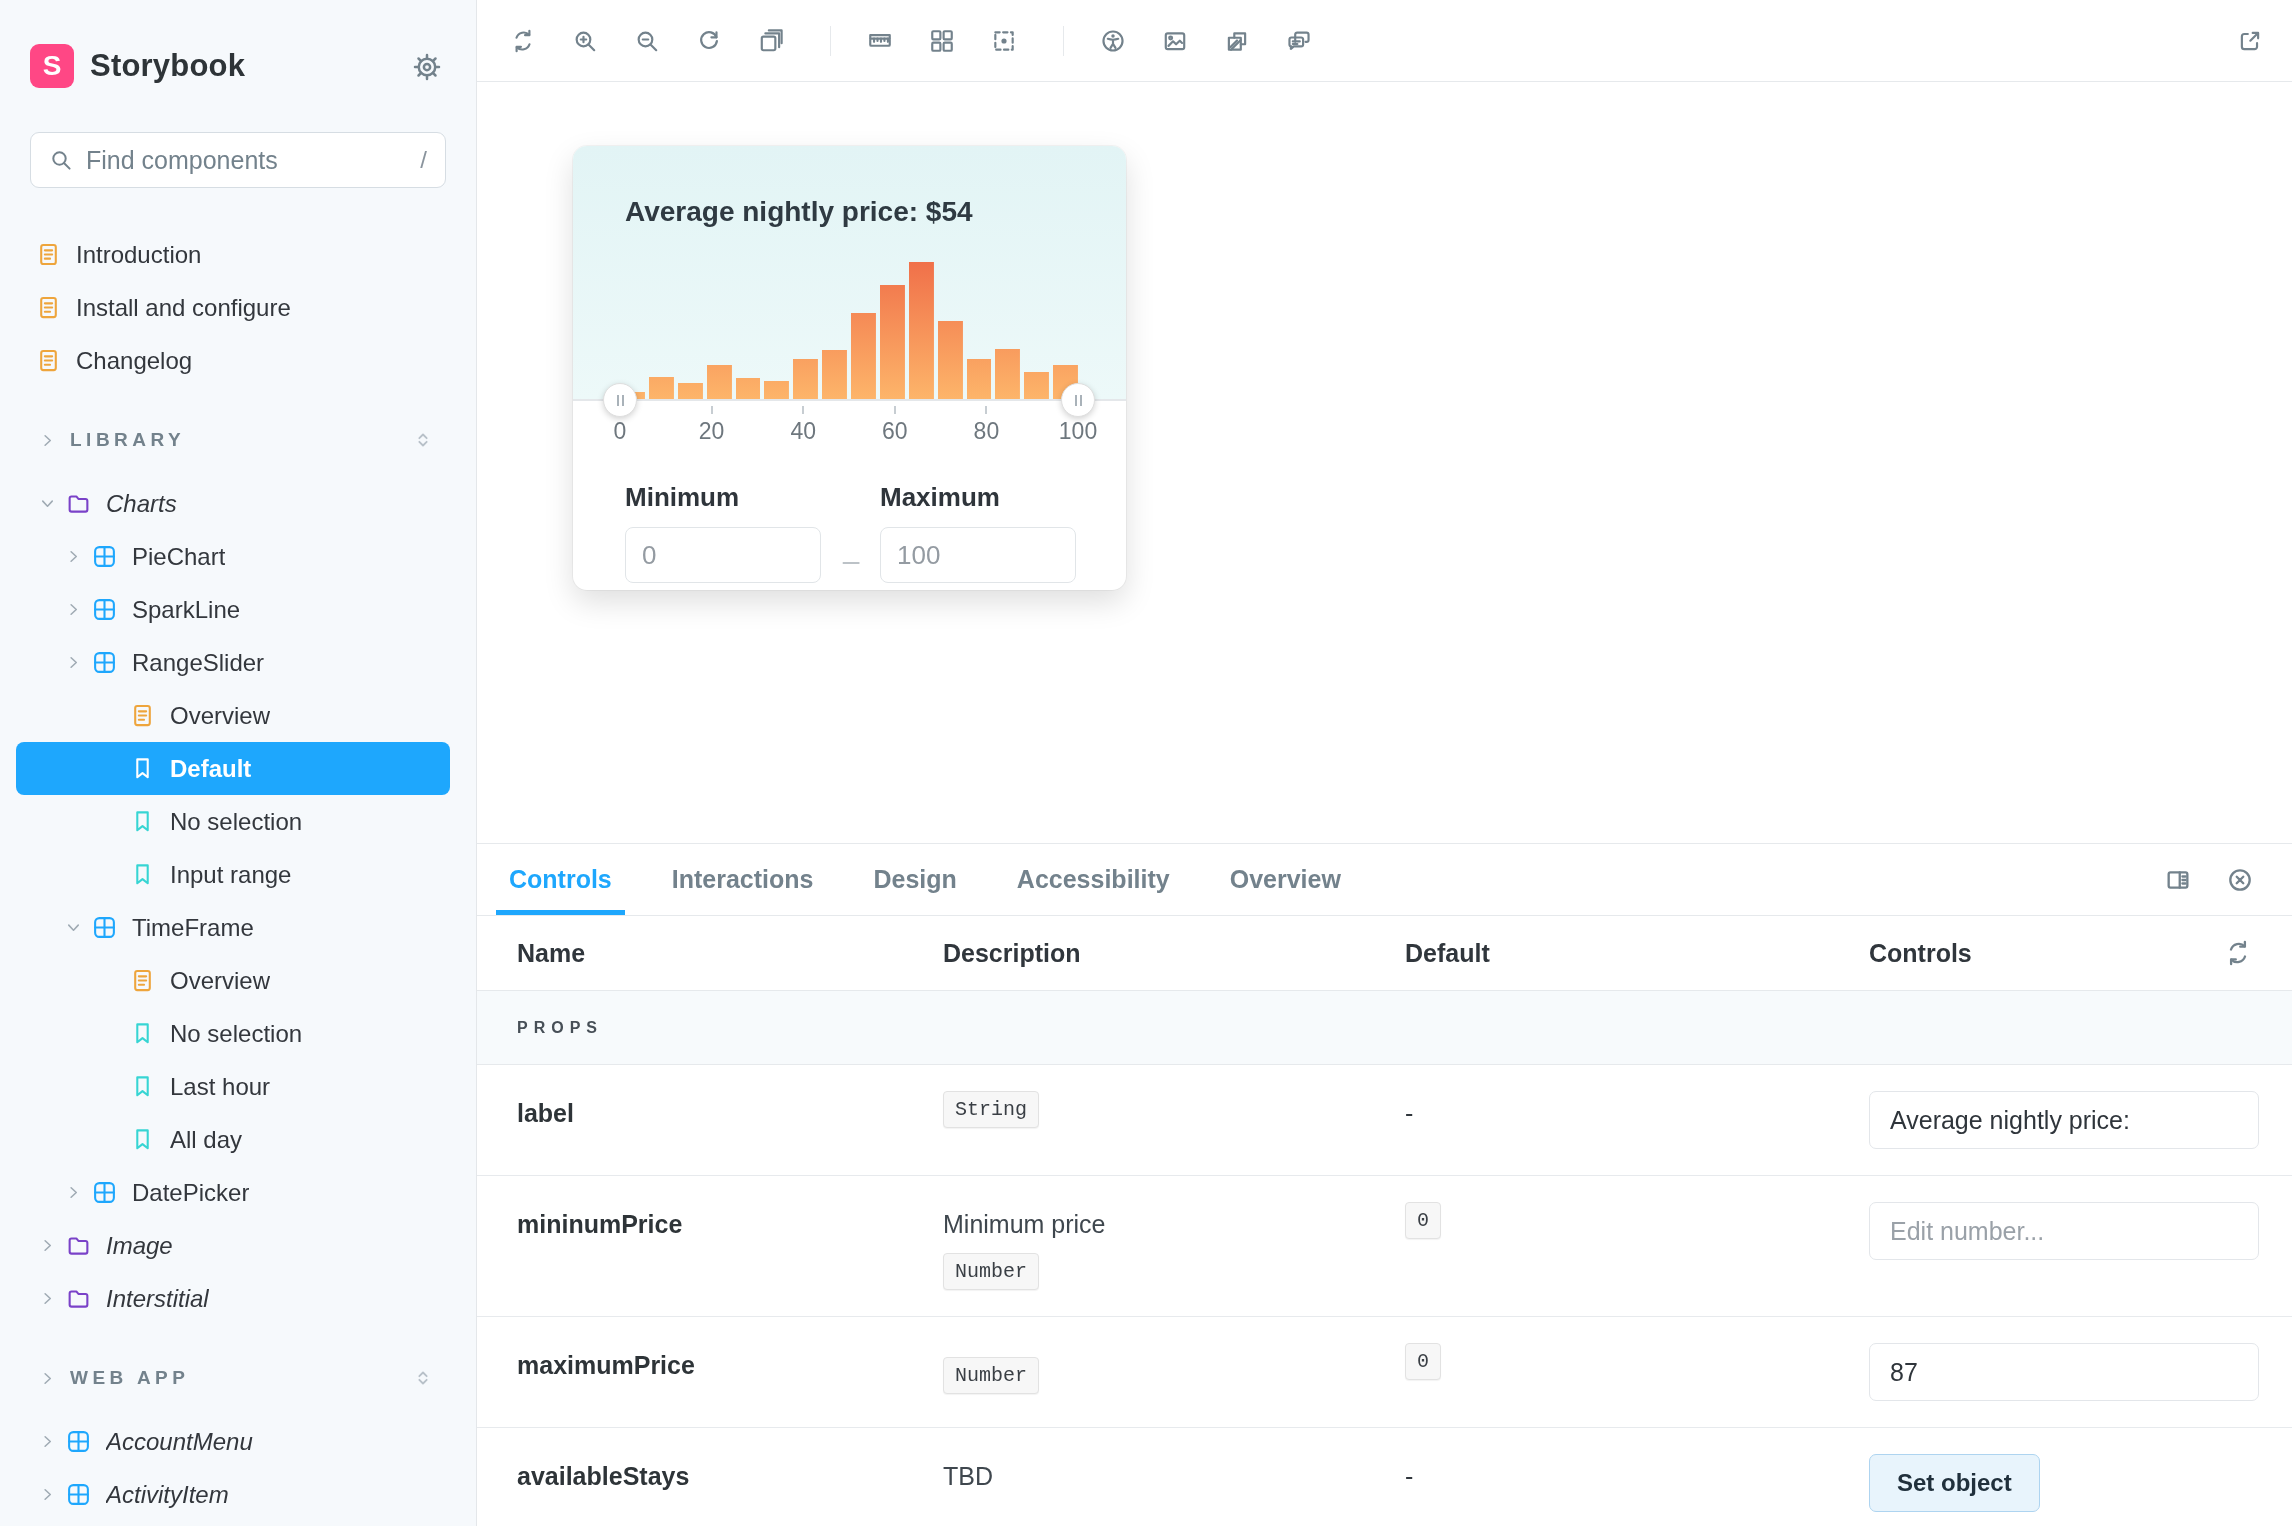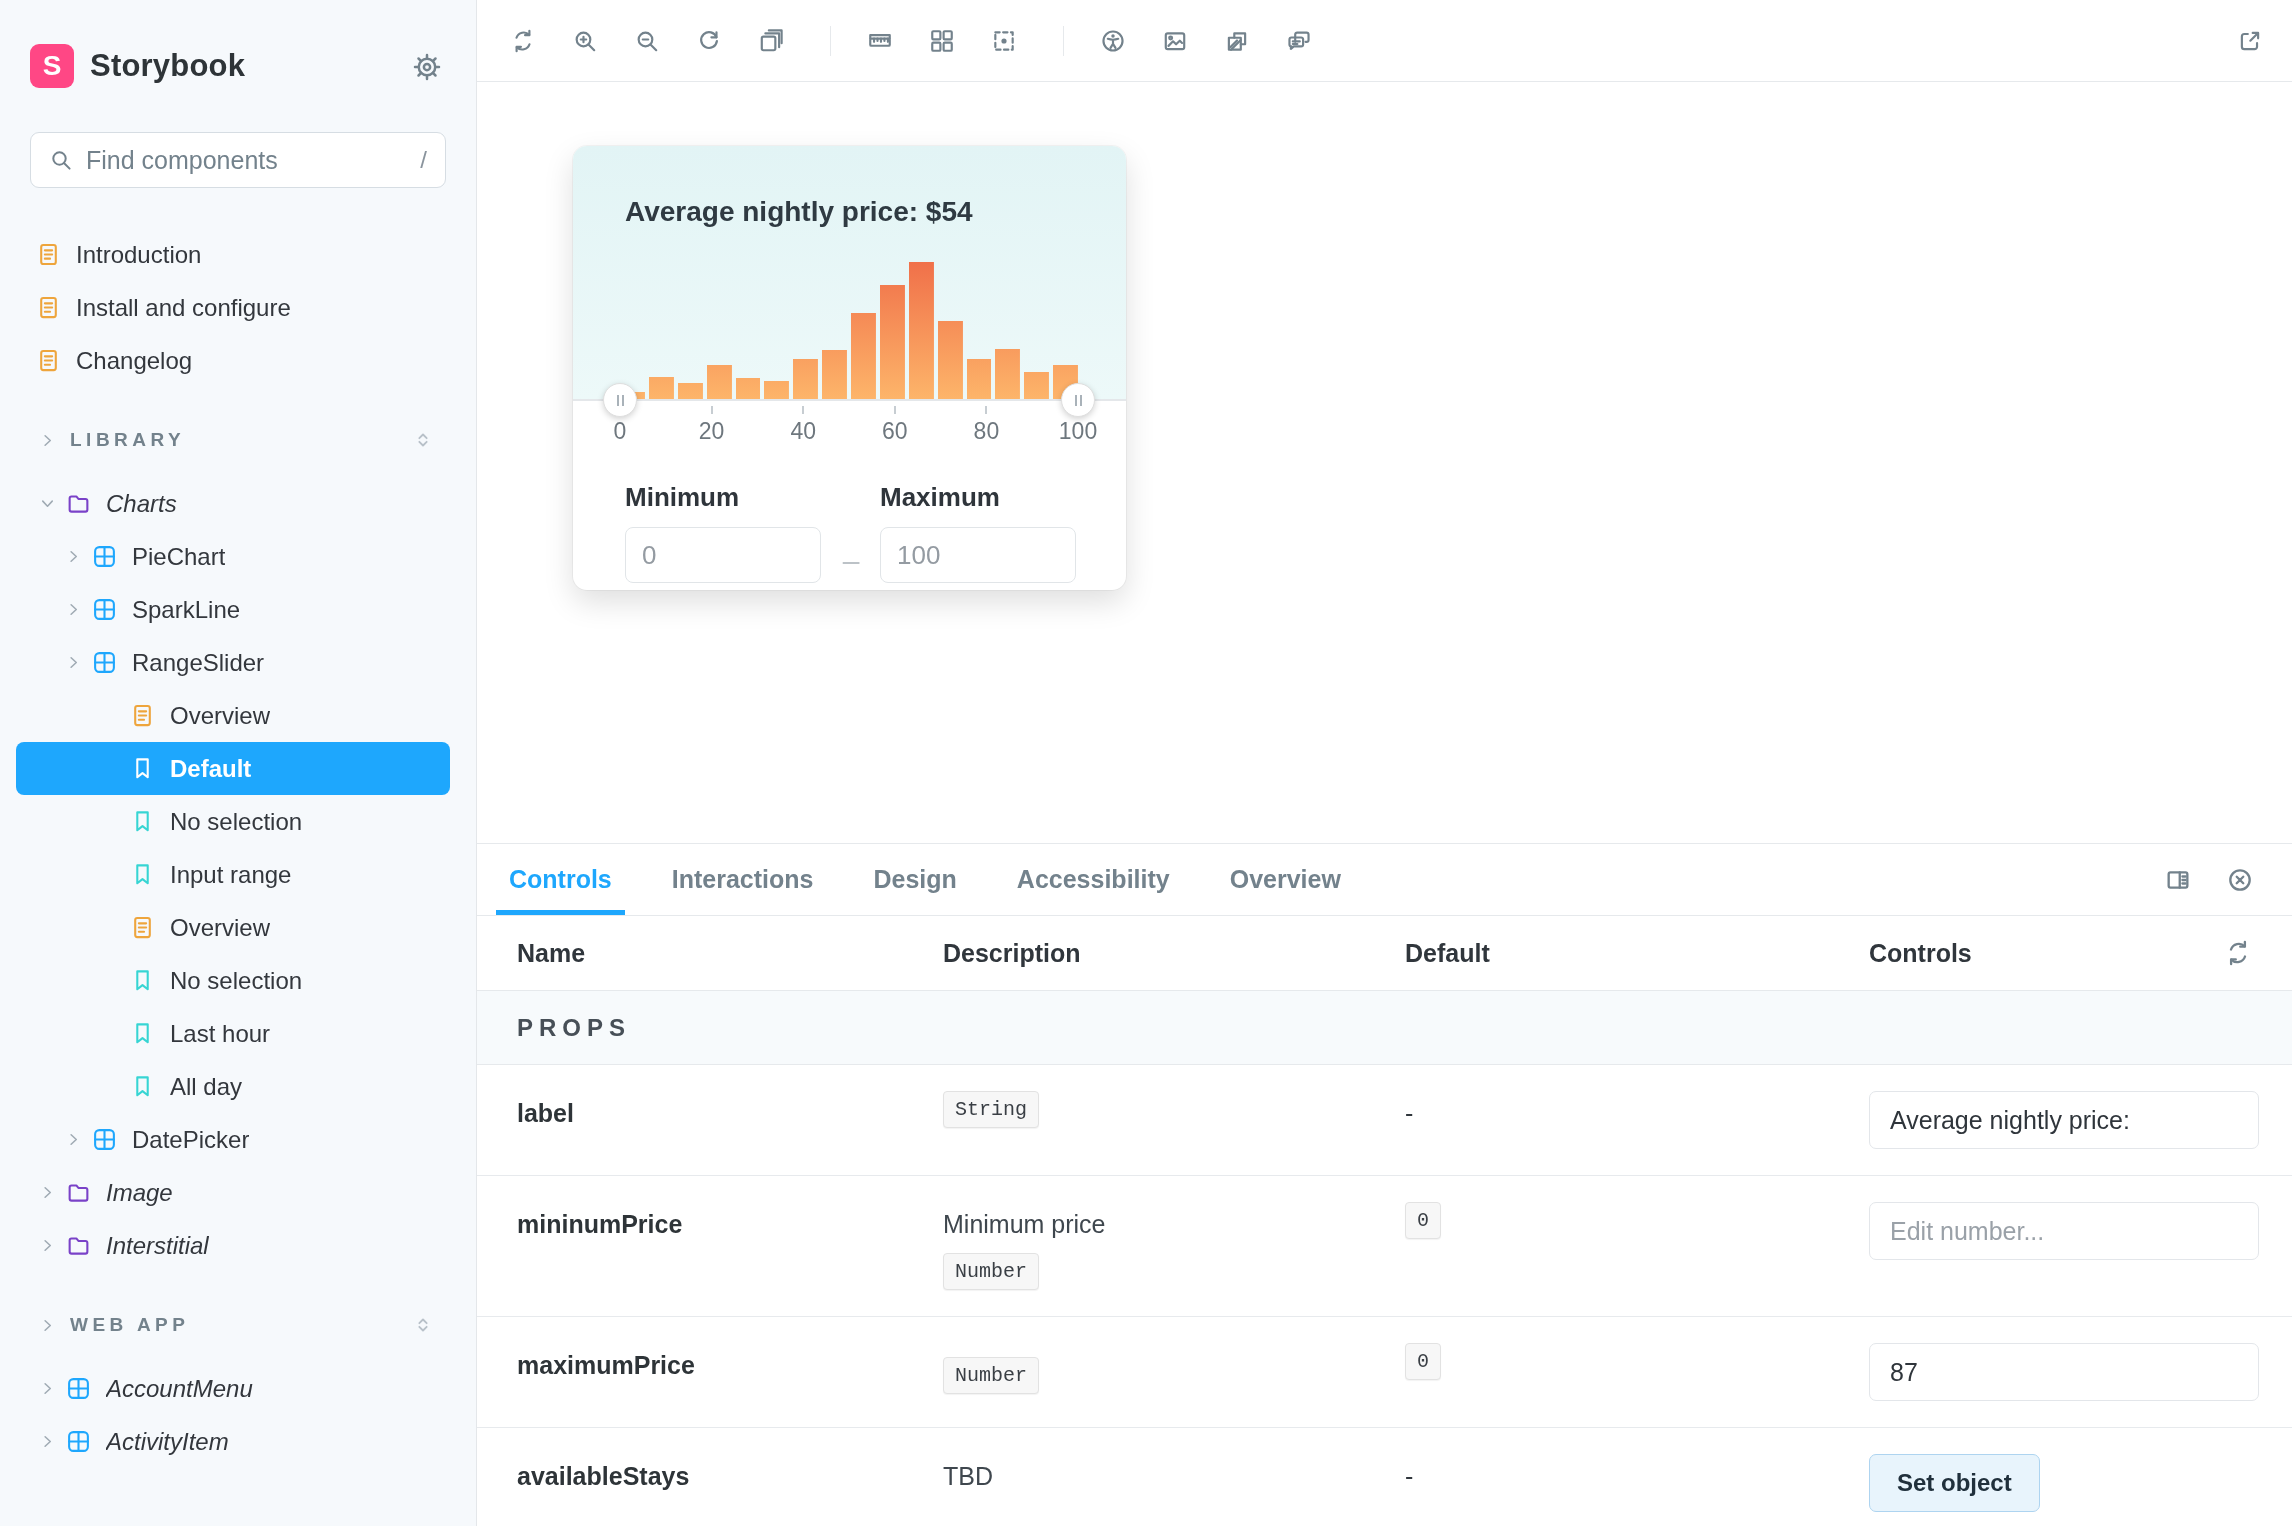--- a/index.html
+++ b/index.html
@@ -95,21 +95,21 @@
   .tab.active::after { content:""; position:absolute; left:2px; right:2px; bottom:0; height:5px; background:#1EA7FD; }
   .tab-icons { margin-left:auto; display:flex; align-items:center; gap:34px; padding-right:38px; color:#73828C; }
   .pbtn { width:28px; height:28px; background:none; border:none; color:#73828C; cursor:pointer; padding:0; }
   .pbtn svg { width:28px; height:28px; display:block; }
 
   .grid-cols { display:grid; grid-template-columns:426px 462px 464px 1fr; padding-left:40px; padding-right:40px; }
   .thead { height:75px; align-items:center; font-size:25px; font-weight:700; color:#30363C;
            border-bottom:1px solid #E6E9EC; flex:none; }
   .thead .c-last { display:flex; align-items:center; justify-content:space-between; }
   .props-row { height:74px; display:flex; align-items:center; padding-left:40px; background:#F7FAFC;
-               font-size:24px; font-weight:700; letter-spacing:6px; color:#474F57;
+               font-size:16px; font-weight:700; letter-spacing:6px; color:#474F57;
                border-bottom:1px solid #E6E9EC; flex:none; }
   .prow { padding-top:26px; padding-bottom:26px; border-bottom:1px solid #E7EAED; align-items:start; flex:none; }
   .pname { font-size:25px; font-weight:700; color:#2E3438; padding-top:8px; }
   .desc-line { font-size:25px; color:#3F474E; padding-top:8px; }
   .chip { display:inline-block; font-family:"Liberation Mono","DejaVu Sans Mono",monospace; font-size:20px;
           background:#F7F7F7; border:1px solid #E2E2E2; border-radius:4px; padding:6px 11px; color:#3A3F45;
           box-shadow:0 1px 1px rgba(0,0,0,0.05); }
   .chip-gap { margin-top:14px; }
   .pdash { font-size:25px; color:#30363C; padding-top:8px; }
   .ctl-input { width:390px; height:58px; border:1.5px solid #E3E6EA; border-radius:7px; padding:0 20px;
@@ -238,20 +238,30 @@
         <svg class="tico ico-book" viewBox="0 0 24 24">
             <path d="M7 3.2h10v17.2l-5-4-5 4z"></path>
           </svg>
         <span class="lbl">No selection</span>
       </div>
       <div class="t-row lvl3">
         <svg class="tico ico-book" viewBox="0 0 24 24">
             <path d="M7 3.2h10v17.2l-5-4-5 4z"></path>
           </svg>
         <span class="lbl">Input range</span>
+      </div>
+      <div class="t-row lvl2">
+        <svg class="chev" viewBox="0 0 24 24">
+            <polyline points="6 9 12 15.5 18 9"></polyline>
+          </svg>
+        <svg class="tico ico-comp" viewBox="0 0 24 24">
+            <rect x="3" y="3" width="18" height="18" rx="4"></rect>
+            <path d="M12 3v18M3 12h18"></path>
+          </svg>
+        <span class="lbl">TimeFrame</span>
       </div>
       <div class="t-row lvl3">
         <svg class="tico ico-doc" viewBox="0 0 24 24">
             <rect x="5" y="2.8" width="14" height="18.4" rx="2"></rect>
             <path d="M8.5 8h7M8.5 12h7M8.5 16h5"></path>
           </svg>
         <span class="lbl">Overview</span>
       </div>
       <div class="t-row lvl3">
         <svg class="tico ico-book" viewBox="0 0 24 24">

